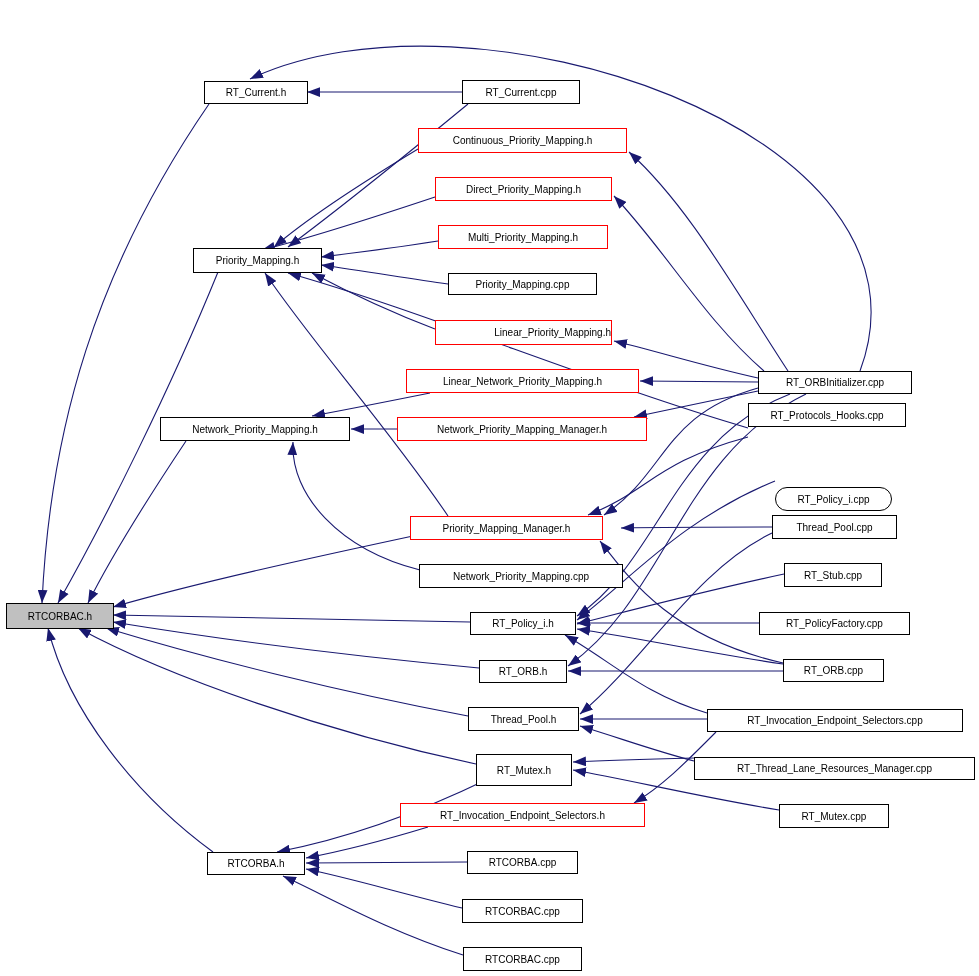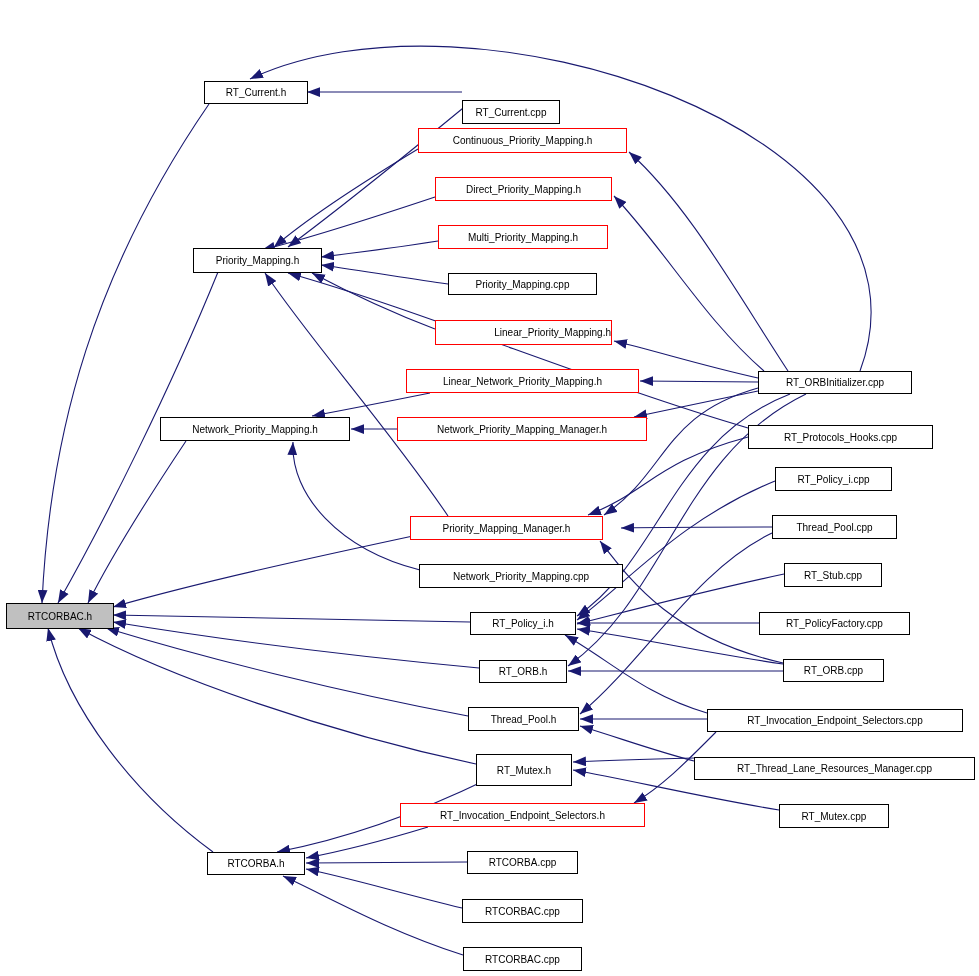--- a/index.html
+++ b/index.html
@@ -101,21 +101,21 @@
       </div>
       <div class="node" style="left: 193px; top: 248px; width: 129px; height: 25px;">
         <span>Priority_Mapping.h</span>
       </div>
       <div class="node" style="left: 160px; top: 417px; width: 190px; height: 24px;">
         <span>Network_Priority_Mapping.h</span>
       </div>
       <div class="node" style="left: 207px; top: 852px; width: 98px; height: 23px;">
         <span>RTCORBA.h</span>
       </div>
-      <div class="node" style="left: 462px; top: 80px; width: 98px; height: 24px; margin-top: 20px;">
+      <div class="node" style="left: 462px; top: 80px; width: 118px; height: 24px;">
         <span>RT_Current.cpp</span>
       </div>
       <div class="node red" style="left: 418px; top: 128px; width: 209px; height: 25px;">
         <span>Continuous_Priority_Mapping.h</span>
       </div>
       <div class="node red" style="left: 435px; top: 177px; width: 177px; height: 24px;">
         <span>Direct_Priority_Mapping.h</span>
       </div>
       <div class="node red" style="left: 438px; top: 225px; width: 170px; height: 24px;">
         <span>Multi_Priority_Mapping.h</span>
@@ -158,24 +158,24 @@
       </div>
       <div class="node" style="left: 462px; top: 899px; width: 121px; height: 24px;">
         <span>RTCORBAC.cpp</span>
       </div>
       <div class="node" style="left: 463px; top: 947px; width: 119px; height: 24px;">
         <span>RTCORBAC.cpp</span>
       </div>
       <div class="node" style="left: 758px; top: 371px; width: 154px; height: 23px;">
         <span>RT_ORBInitializer.cpp</span>
       </div>
-      <div class="node" style="left: 748px; top: 425px; width: 185px; height: 24px;">
+      <div class="node" style="left: 748px; top: 403px; width: 158px; height: 24px;">
         <span>RT_Protocols_Hooks.cpp</span>
       </div>
-      <div class="node" style="left: 775px; top: 467px; width: 117px; height: 24px;">
+      <div class="node" style="left: 775px; top: 487px; width: 117px; height: 24px; border-radius: 12px;">
         <span>RT_Policy_i.cpp</span>
       </div>
       <div class="node" style="left: 772px; top: 515px; width: 125px; height: 24px;">
         <span>Thread_Pool.cpp</span>
       </div>
       <div class="node" style="left: 784px; top: 563px; width: 98px; height: 24px;">
         <span>RT_Stub.cpp</span>
       </div>
       <div class="node" style="left: 759px; top: 612px; width: 151px; height: 23px;">
         <span>RT_PolicyFactory.cpp</span>

